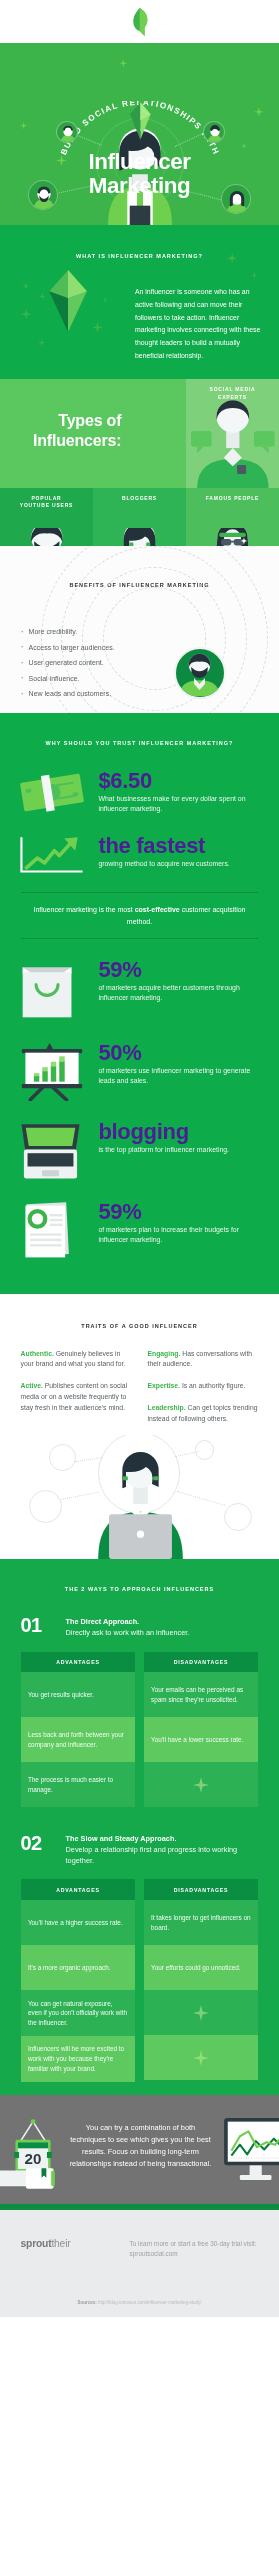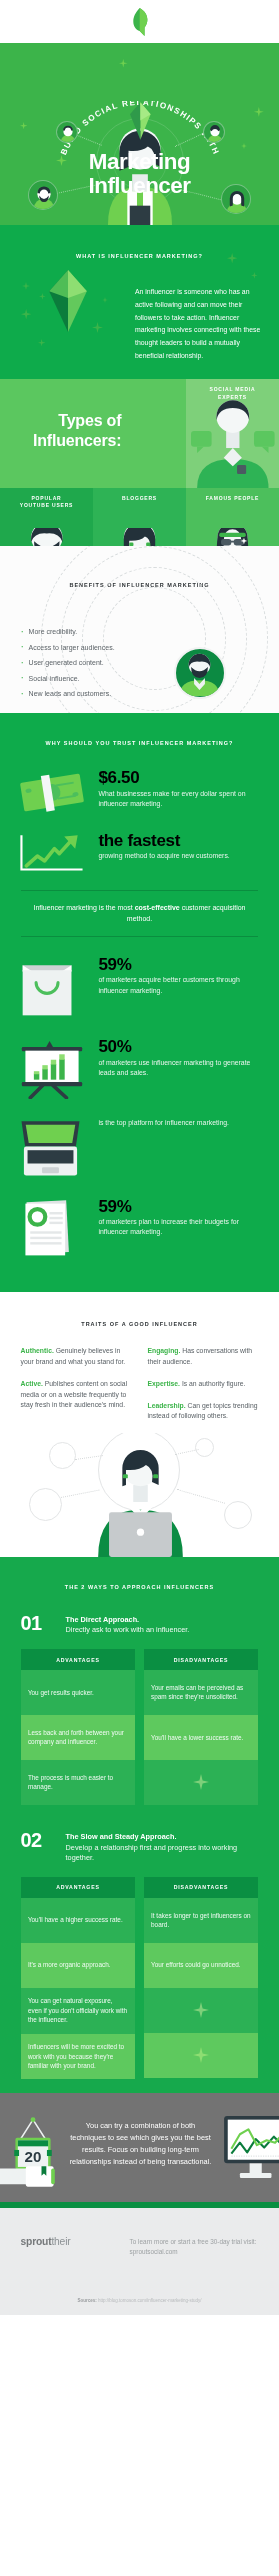--- a/index.html
+++ b/index.html
@@ -84,21 +84,21 @@
   .ben-list li { list-style: none; color: #5a6166; font-size: 7px; margin-bottom: 8.5px; position: relative; padding-left: 8px; }
   .ben-list li::before { content: "·"; position: absolute; left: 0; top: -2.4px; color: #3cb44a; font-size: 10.3px; }
   .ben-avatar { position: absolute; left: 174px; top: 101px; width: 52px; height: 52px; border-radius: 50%; background: #0c8a42; border: 2.4px solid #f1f2f2; overflow: hidden; }
 
   
   .why { background: #0eab4b; }
   .why .kicker { padding-top: 27px; padding-bottom: 22px; }
   .stat { display: flex; align-items: flex-start; padding: 0 17px 0 19.4px; margin-bottom: 18px; }
   .stat .ico { flex: 0 0 79px; display: flex; align-items: flex-start; justify-content: flex-start; padding-top: 3.6px; }
   .stat .txt { flex: 1 1 auto; padding-top: 1.2px; }
-  .stat .big { color: #000000; font-size: 17px; font-weight: bold; letter-spacing: -0.3px; line-height: 1.08; margin-bottom: 1.2px; }
+  .stat .big { color: #4c1d95; font-size: 22px; font-weight: bold; letter-spacing: -0.3px; line-height: 1.08; margin-bottom: 1.2px; }
   .stat .sub { color: #eaf6ee; font-size: 6.9px; line-height: 1.5; }
   .costbar { margin: 4.9px 20.6px 18px 20.6px; border-top: 0.8px solid #0a8e3f; border-bottom: 0.8px solid #0a8e3f; padding: 11px 6px; text-align: center; color: #fff; font-size: 7px; line-height: 1.6; }
   .costbar b { font-weight: bold; }
 
   
   .traits { background: #ffffff; }
   .traits .kicker { padding-top: 29px; padding-bottom: 19.4px; }
   .traits-cols { display: flex; padding: 0 20.6px; gap: 16px; }
   .traits-cols .col { flex: 1 1 50%; }
   .trait { color: #5a6166; font-size: 6.8px; line-height: 1.58; margin-bottom: 11px; }
@@ -245,22 +245,22 @@
           <rect x="58" y="108" width="26" height="28" fill="#e7eced"></rect>
           <circle cx="71" cy="66" r="34" fill="#f4f7f7"></circle>
           <path d="M37 70 a34 34 0 0 1 68 0 l0 26 l-11 -6 q4 -22 -10 -28 q-10 9 -32 7 l0 27 l-15 6 z" fill="#23313a"></path>
           <rect x="50" y="136" width="16" height="56" fill="#fff"></rect>
           <rect x="76" y="136" width="16" height="56" fill="#fff"></rect>
           <rect x="54" y="160" width="34" height="32" fill="#2d3c43"></rect>
         </svg>
       </span>
 
       <div class="hero-title">
+        <div>Influencer</div>
         <div>Marketing</div>
-        <div>Influencer</div>
       </div>
     </div>
   </div>
 
   <div class="sec what">
     <span class="star" style="left:227px;top:28px">
         <svg width="10.3" height="10.3" viewBox="0 0 14 14">
           <path d="M7 0 L8.4 5.6 L14 7 L8.4 8.4 L7 14 L5.6 8.4 L0 7 L5.6 5.6 Z" fill="#3cb44a"></path>
         </svg>
       </span>
@@ -497,20 +497,21 @@
       <div class="ico">
         <svg width="63" height="58" viewBox="0 0 104 96">
           <path d="M4 2 L100 2 L94 44 L10 44z" fill="#2d3c43"></path>
           <path d="M11 8 L93 8 L88 38 L16 38z" fill="#6fd04f"></path>
           <rect x="8" y="44" width="88" height="48" rx="4" fill="#eef2f2"></rect>
           <rect x="14" y="50" width="76" height="22" fill="#2d3c43"></rect>
           <rect x="38" y="78" width="28" height="10" rx="2" fill="#cdd2d4"></rect>
         </svg>
       </div>
       <div class="txt">
+        <div class="big">blogging</div>
         <div class="sub">is the top platform for influencer marketing.</div>
       </div>
     </div>
 
     <div class="stat" style="margin-bottom:33px">
       <div class="ico">
         <svg width="61" height="59" viewBox="0 0 100 98">
           <rect x="14" y="2" width="66" height="86" fill="#dfe3e4" transform="rotate(-3 47 45)"></rect>
           <rect x="10" y="6" width="66" height="86" fill="#ffffff"></rect>
           <circle cx="30" cy="28" r="13" fill="none" stroke="#3cb44a" stroke-width="7"></circle>

